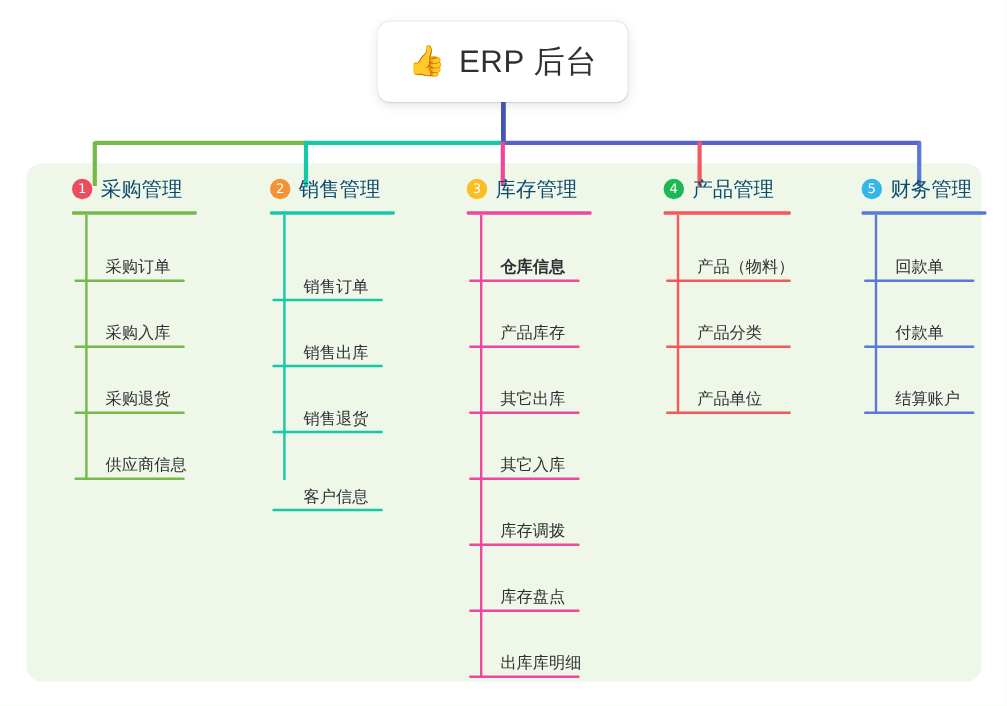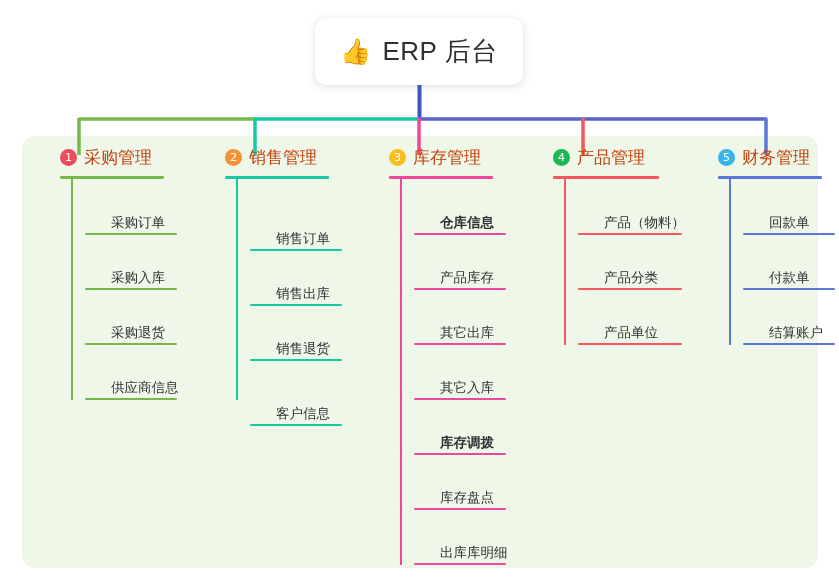--- a/index.html
+++ b/index.html
@@ -51,30 +51,30 @@
     box-sizing:border-box;
   }
   .badge{
     width:17px;height:17px;border-radius:50%;
     display:flex;align-items:center;justify-content:center;
     color:#ffffff;font-size:11px;line-height:1;
     flex:0 0 auto;
     font-family:"DejaVu Sans",sans-serif;
   }
   .head-label{
-    font-size:17px;color:#c2410c;white-space:nowrap;
+    font-size:17px;color:#0c4a6e;white-space:nowrap;
   }
   .head-rule{
     position:absolute;left:18px;top:32px;height:3px;border-radius:1px;
   }
   
   .spine{
     position:absolute;left:29px;top:35px;width:2px;
   }
-  .items{position:absolute;left:43px;top:35px;}
+  .items{position:absolute;left:20px;top:35px;}
   .item{
     position:relative;
     box-sizing:border-box;
     display:flex;align-items:flex-end;
     padding-left:26px;
     padding-bottom:4px;
   }
   .item-label{font-size:13.5px;color:#2f3034;white-space:nowrap;line-height:1.1;}
   .item-rule{
     position:absolute;left:0;bottom:0;height:2px;border-radius:1px;
@@ -179,21 +179,21 @@
             <div class="item-rule" style="width: 92px; background: rgb(239, 71, 155);"></div>
           </div>
           <div class="item" style="height: 55px;">
             <span class="item-label">其它出库</span>
             <div class="item-rule" style="width: 92px; background: rgb(239, 71, 155);"></div>
           </div>
           <div class="item" style="height: 55px;">
             <span class="item-label">其它入库</span>
             <div class="item-rule" style="width: 92px; background: rgb(239, 71, 155);"></div>
           </div>
-          <div class="item" style="height: 55px; font-weight: bold;">
+          <div class="item" style="height: 55px;">
             <span class="item-label">库存调拨</span>
             <div class="item-rule" style="width: 92px; background: rgb(239, 71, 155);"></div>
           </div>
           <div class="item" style="height: 55px;">
             <span class="item-label">库存盘点</span>
             <div class="item-rule" style="width: 92px; background: rgb(239, 71, 155);"></div>
           </div>
           <div class="item" style="height: 55px;">
             <span class="item-label">出库库明细</span>
             <div class="item-rule" style="width: 92px; background: rgb(239, 71, 155);"></div>

